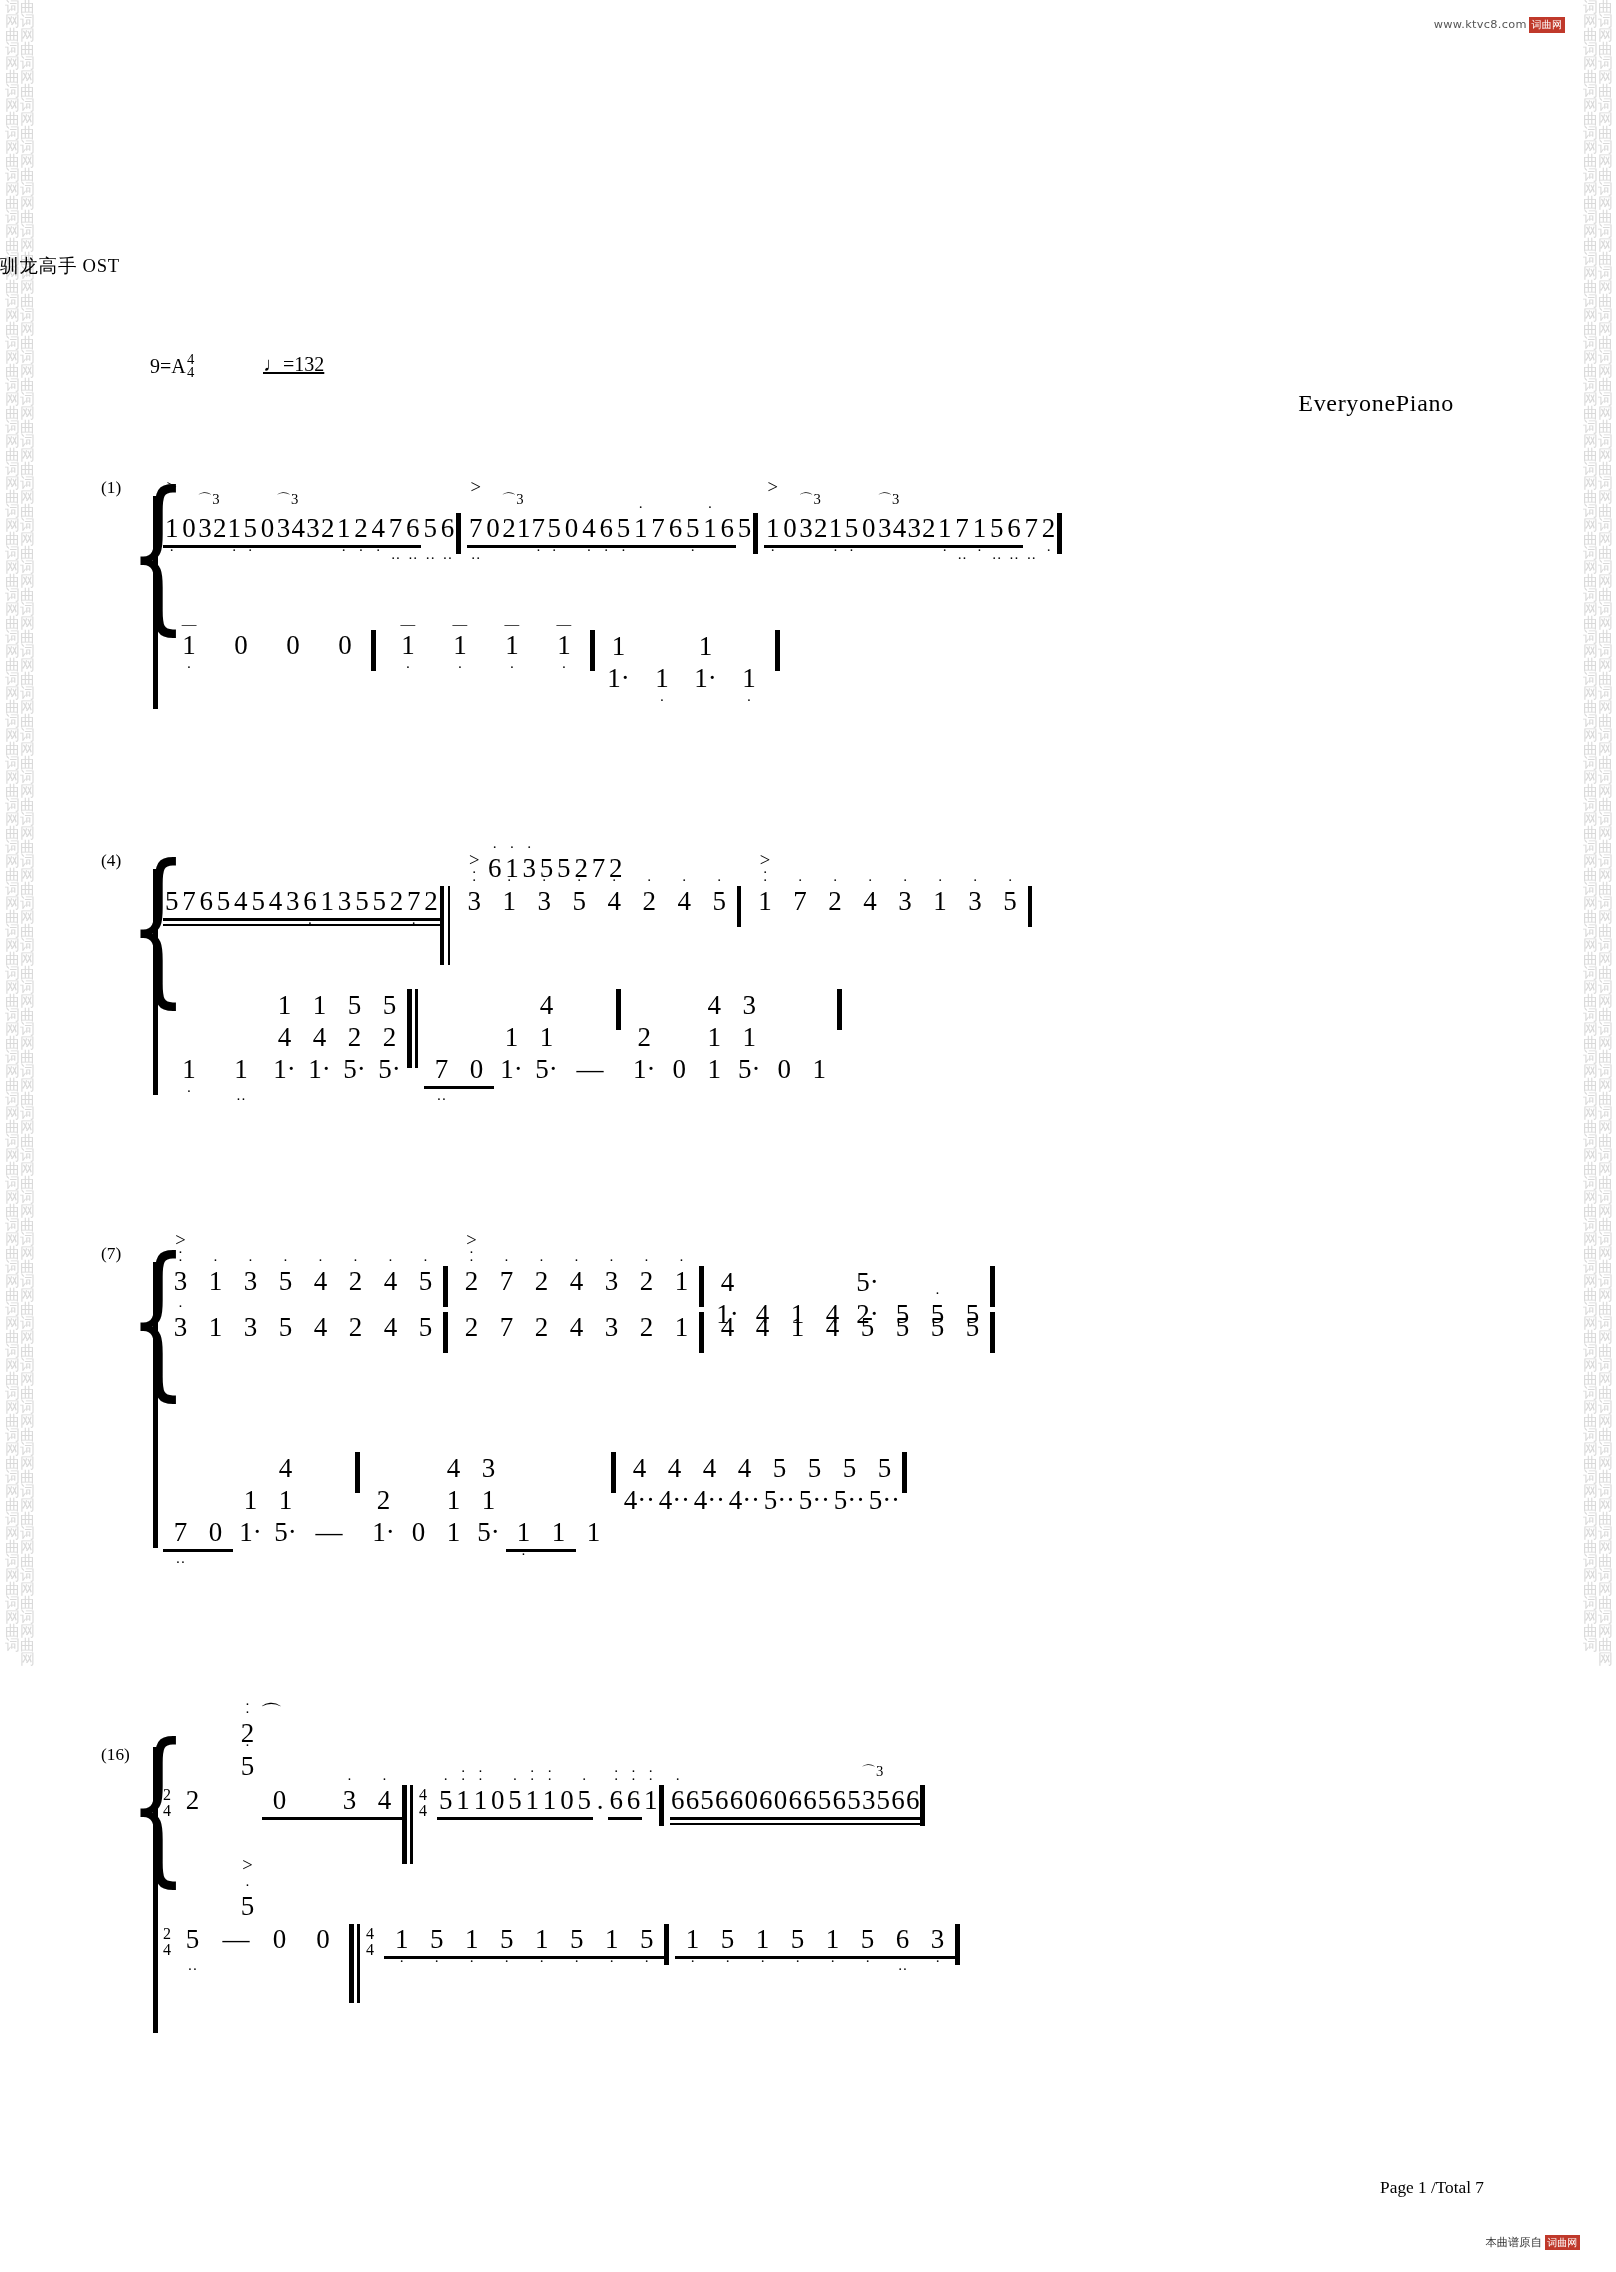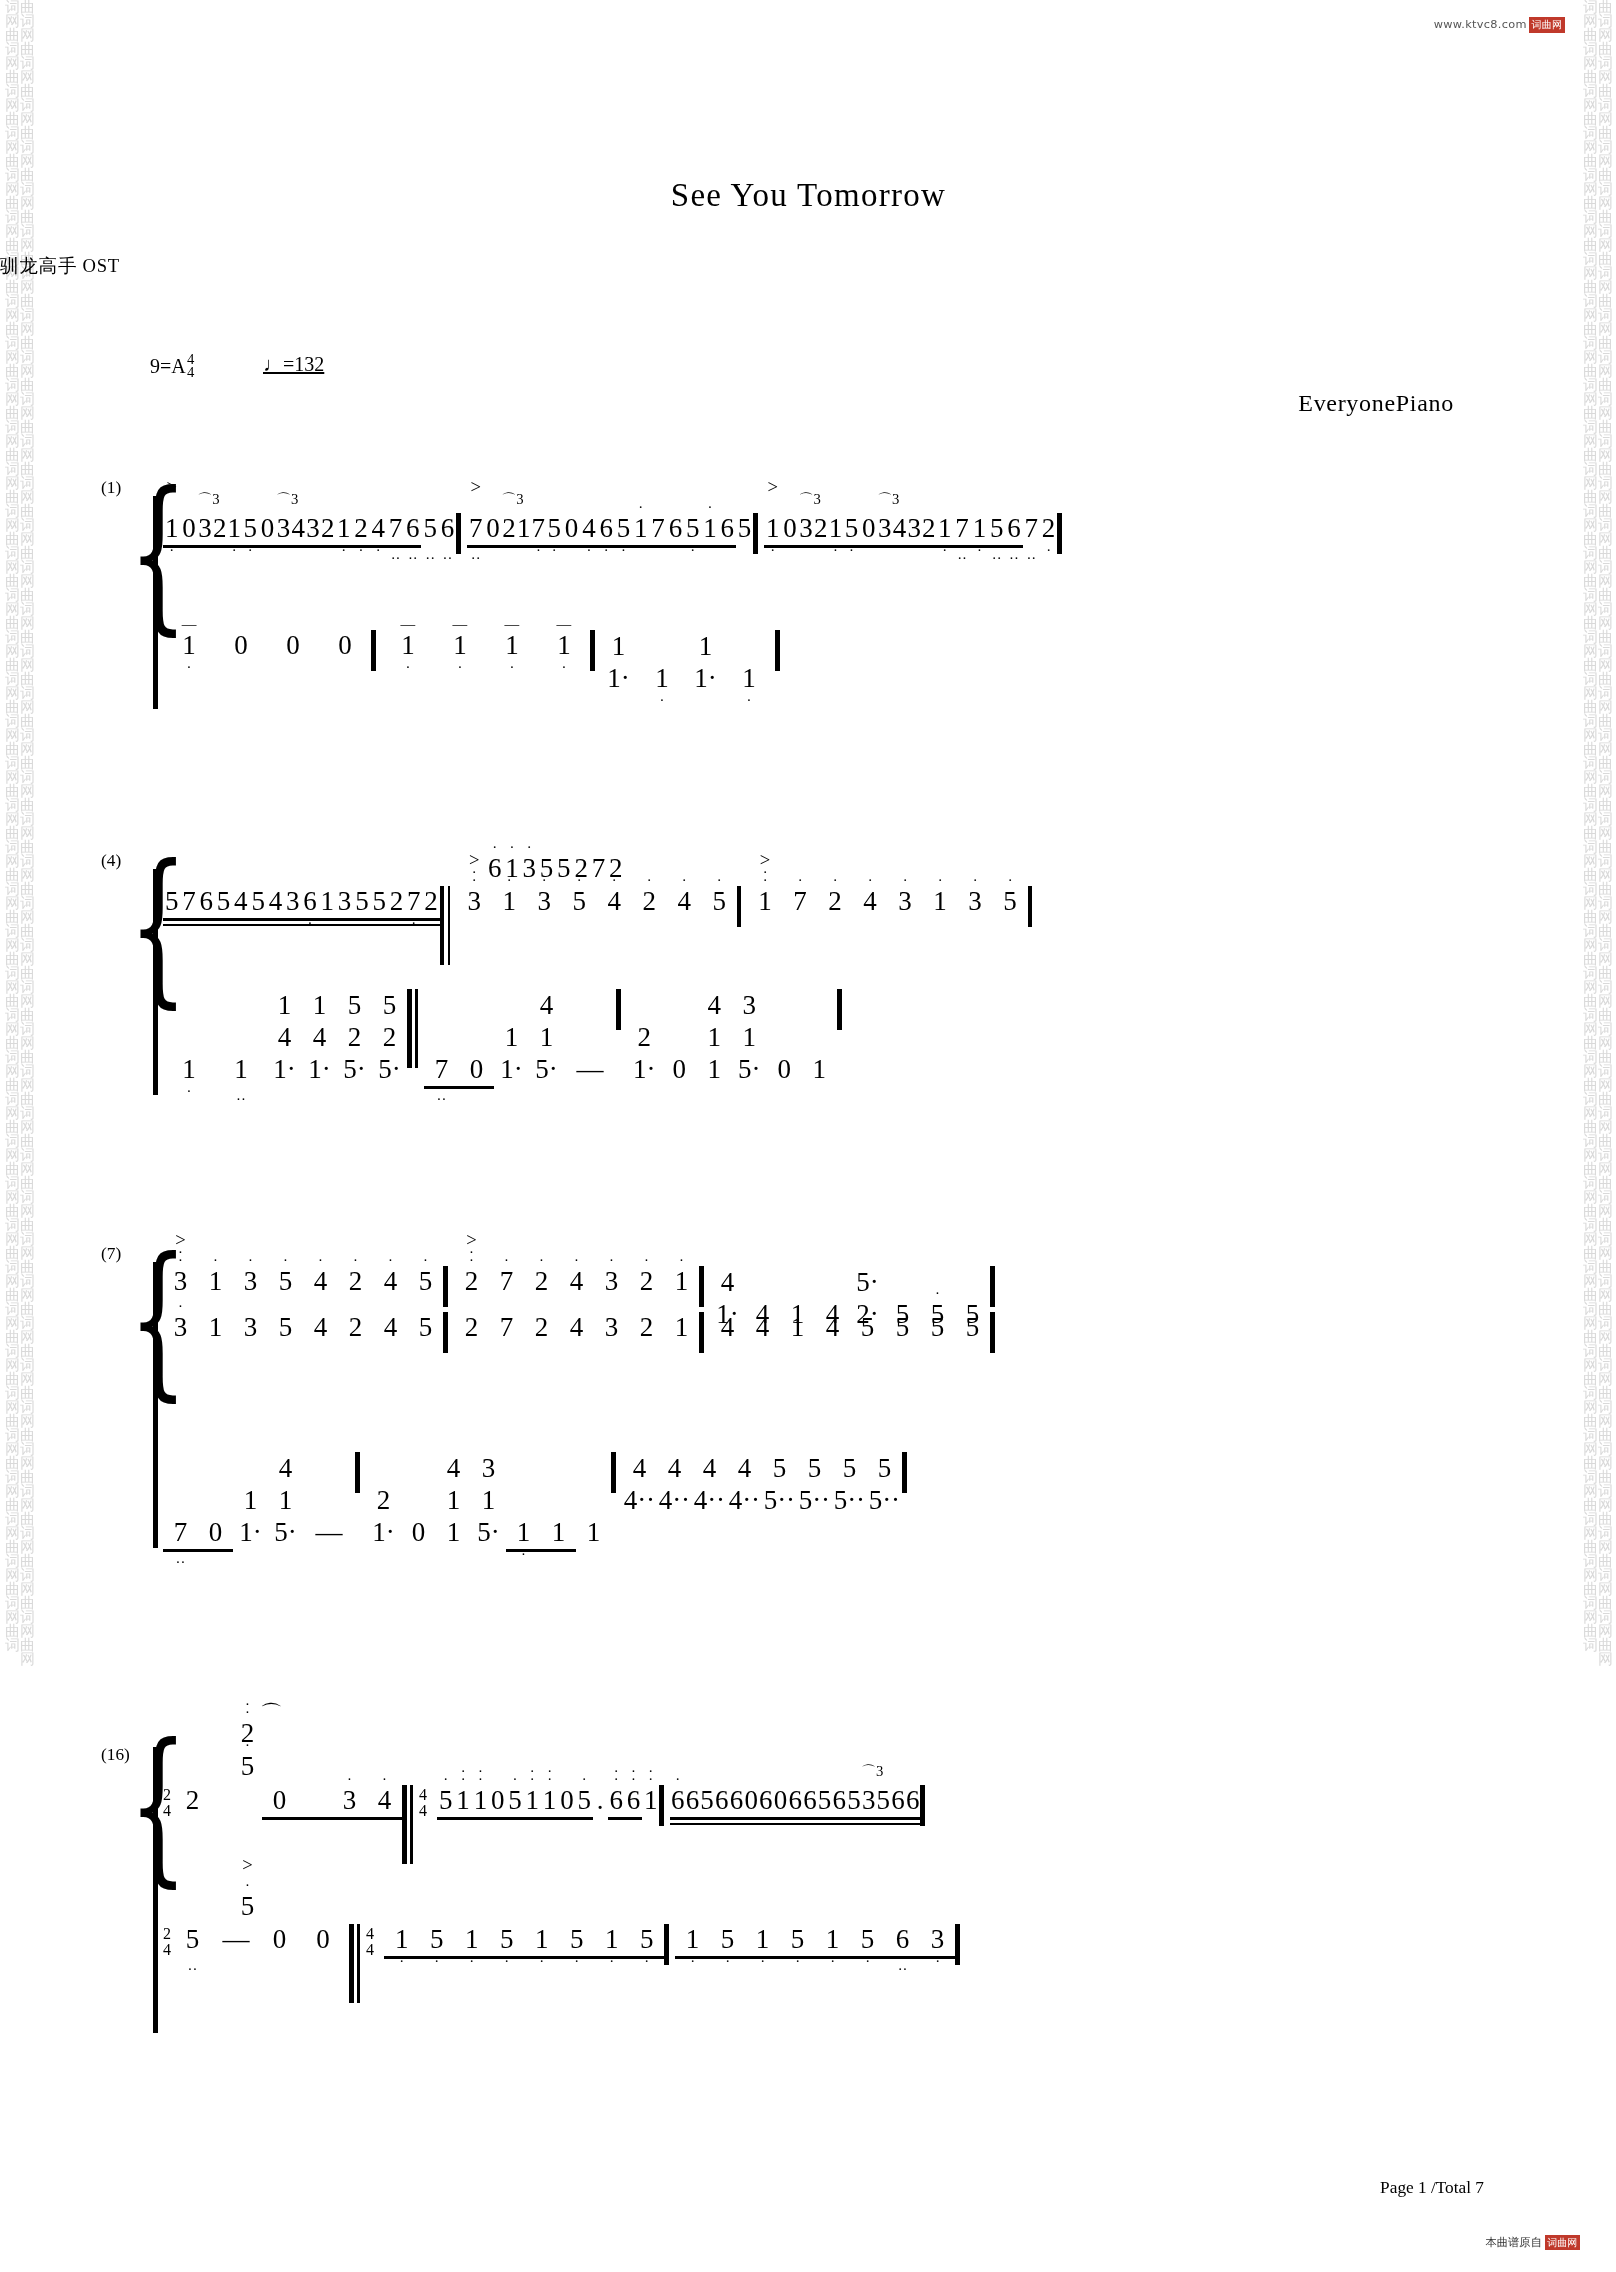--- a/index.html
+++ b/index.html
@@ -289,21 +289,20 @@
 
 <div id="page">
 
   <div class="side-wm left">词曲网词曲网词曲网词曲网词曲网词曲网词曲网词曲网词曲网词曲网词曲网词曲网词曲网词曲网词曲网词曲网词曲网词曲网词曲网词曲网词曲网词曲网词曲网词曲网词曲网词曲网词曲网词曲网词曲网词曲网词曲网词曲网词曲网词曲网词曲网词曲网词曲网词曲网词曲网词曲网词曲网词曲网词曲网词曲网词曲网词曲网词曲网词曲网词曲网词曲网词曲网词曲网词曲网词曲网词曲网词曲网词曲网词曲网词曲网词曲网词曲网词曲网词曲网词曲网词曲网词曲网词曲网词曲网词曲网词曲网词曲网词曲网词曲网词曲网词曲网词曲网词曲网词曲网词曲网</div>
   <div class="side-wm right">词曲网词曲网词曲网词曲网词曲网词曲网词曲网词曲网词曲网词曲网词曲网词曲网词曲网词曲网词曲网词曲网词曲网词曲网词曲网词曲网词曲网词曲网词曲网词曲网词曲网词曲网词曲网词曲网词曲网词曲网词曲网词曲网词曲网词曲网词曲网词曲网词曲网词曲网词曲网词曲网词曲网词曲网词曲网词曲网词曲网词曲网词曲网词曲网词曲网词曲网词曲网词曲网词曲网词曲网词曲网词曲网词曲网词曲网词曲网词曲网词曲网词曲网词曲网词曲网词曲网词曲网词曲网词曲网词曲网词曲网词曲网词曲网词曲网词曲网词曲网词曲网词曲网词曲网词曲网</div>
 
   <div class="topmark">
     <span>www.ktvc8.com</span><span class="box">词曲网</span>
   </div>
 
-  <div class="title">See You Tomorrow</div>
   <div class="subtitle">驯龙高手 OST</div>
 
   <div class="keysig">
     <span>9=A</span><span class="frac"><span style="display:block">4</span><span style="display:block">4</span></span>
   </div>
   <div class="tempo">
     <span class="note">♩</span><span>=132</span>
   </div>
   <div class="credit">EveryonePiano</div>
 

